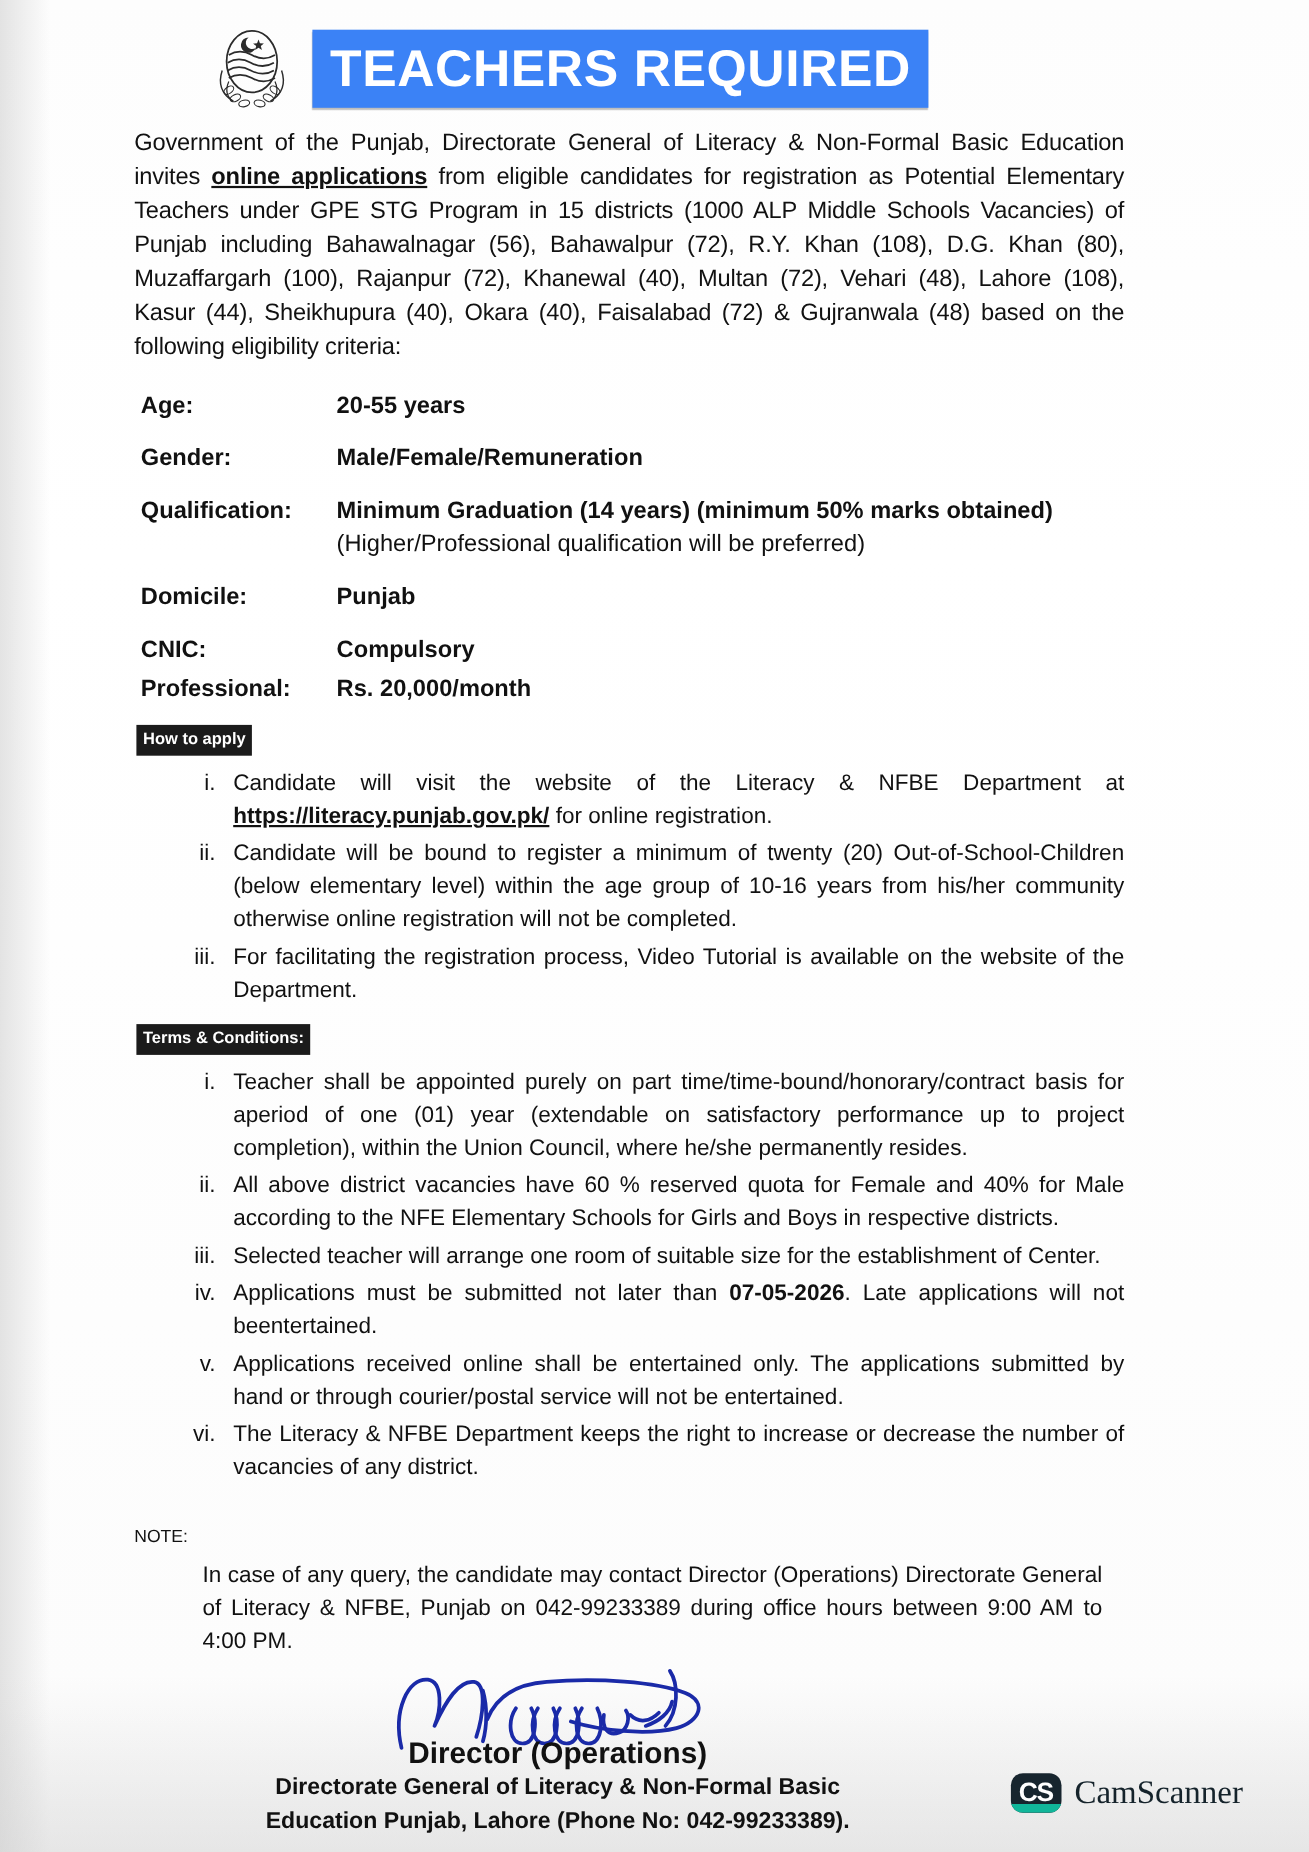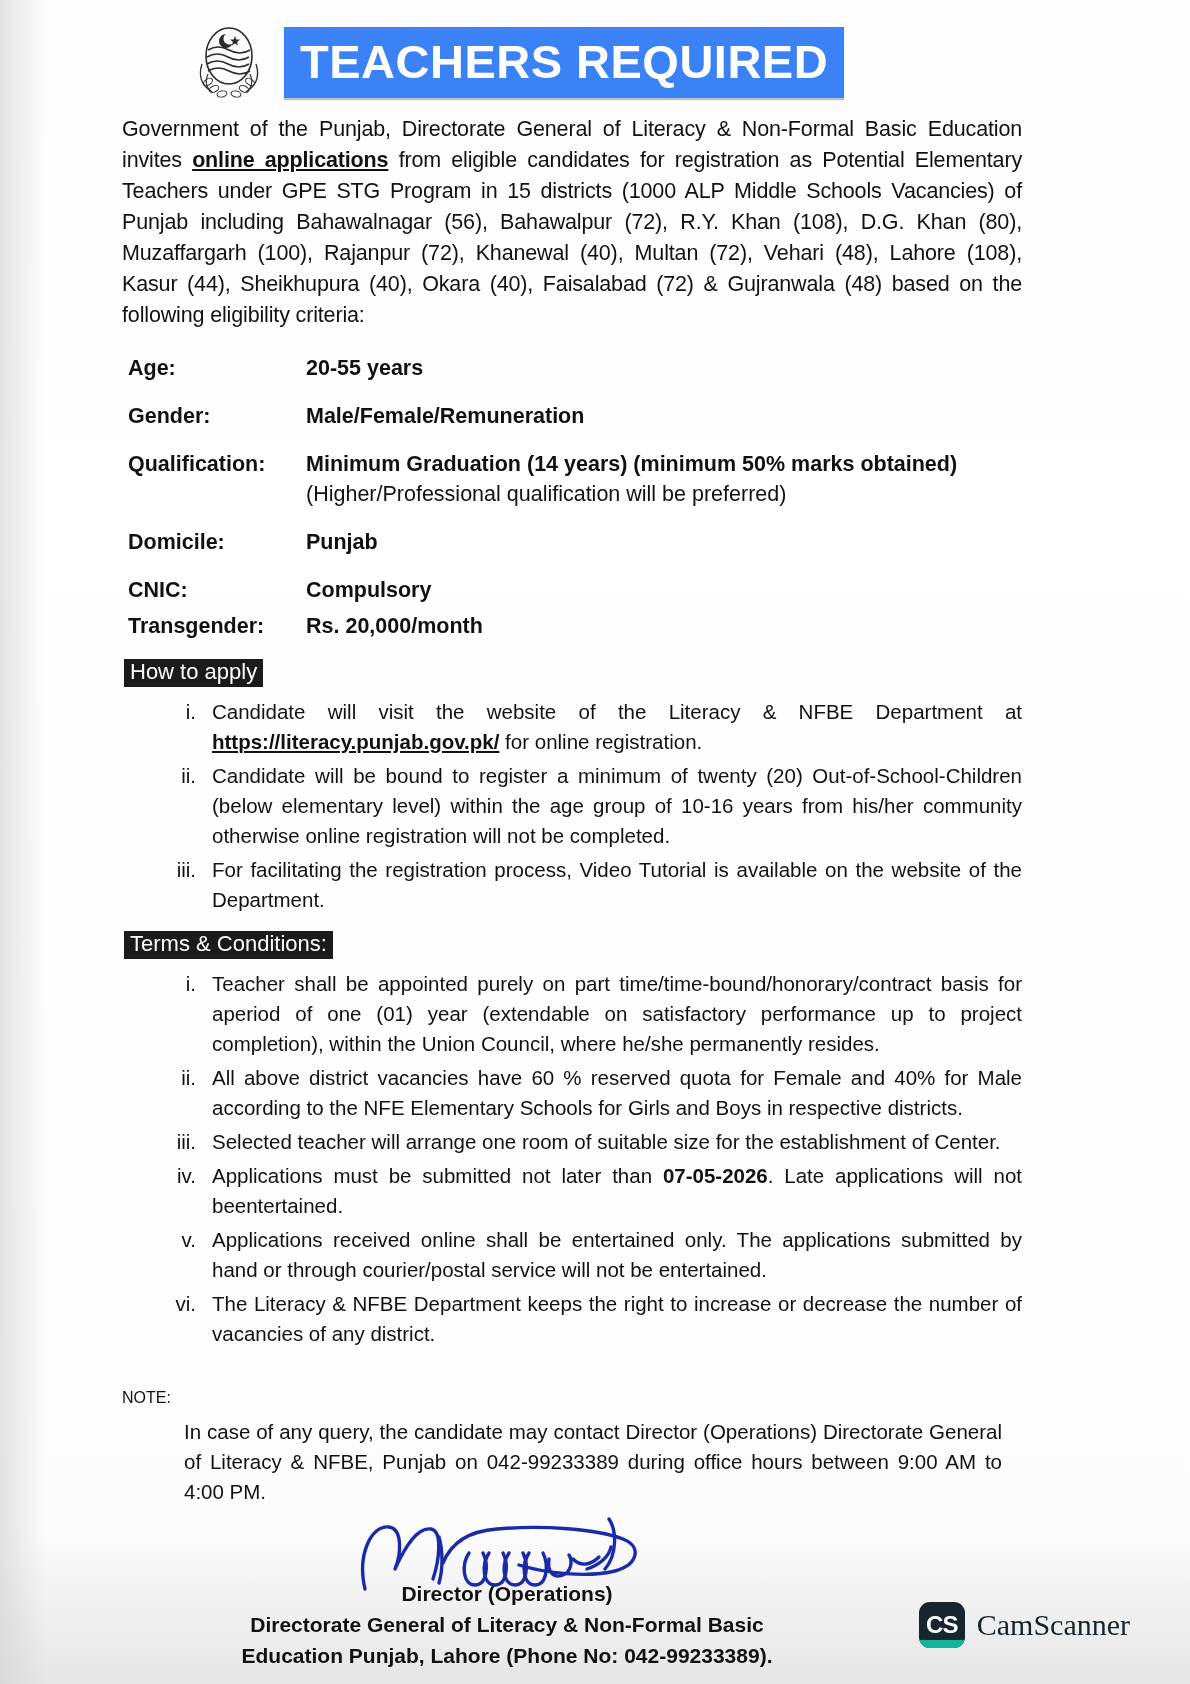--- a/index.html
+++ b/index.html
@@ -117,22 +117,22 @@
   .crit-value .sub {
     font-weight: 400;
     display: block;
   }
 
   
   .sec-head {
     display: inline-block;
     background: #1b1b1b;
     color: #ffffff;
-    font-size: 22px;
-    font-weight: 400;
+    font-size: 15px;
+    font-weight: 700;
     padding: 2px 6px 4px 6px;
     line-height: 22px;
     margin-top: 12px;
   }
   .sec-head-wrap { padding-left: 2px; }
 
   
   ol.roman {
     list-style: none;
     margin: 10px 0 0 0;
@@ -180,21 +180,21 @@
   }
 
   
   .sign-block {
     margin-top: 2px;
     text-align: center;
     padding-right: 130px;
   }
   .sig-svg { display: block; margin: -6px auto -16px auto; }
   .sign-role {
-    font-size: 21px;
+    font-size: 27px;
     font-weight: 700;
     line-height: 30px;
     position: relative;
     z-index: 2;
   }
   .sign-org {
     font-size: 21px;
     font-weight: 700;
     line-height: 31px;
   }
@@ -203,21 +203,21 @@
   .camscanner {
     position: absolute;
     right: 60px;
     bottom: 36px;
     display: flex;
     align-items: center;
     gap: 12px;
   }
   .cs-badge {
     width: 46px;
-    height: 46px;
+    height: 36px;
     border-radius: 11px;
     background: #17252e;
     color: #ffffff;
     font-size: 24px;
     font-weight: 700;
     display: flex;
     align-items: center;
     justify-content: center;
     position: relative;
     overflow: hidden;
@@ -302,21 +302,21 @@
         <div class="crit-label">Domicile:</div>
         <div class="crit-value">Punjab</div>
       </div>
 
       <div class="crit-row tight">
         <div class="crit-label">CNIC:</div>
         <div class="crit-value">Compulsory</div>
       </div>
 
       <div class="crit-row tight">
-        <div class="crit-label">Transgender:</div>
+        <div class="crit-label">Professional:</div>
         <div class="crit-value">Rs. 20,000/month</div>
       </div>
 
     </div>
 
     <div class="sec-head-wrap">
       <div class="sec-head">How to apply</div>
     </div>
 
     <ol class="roman list-howto">

